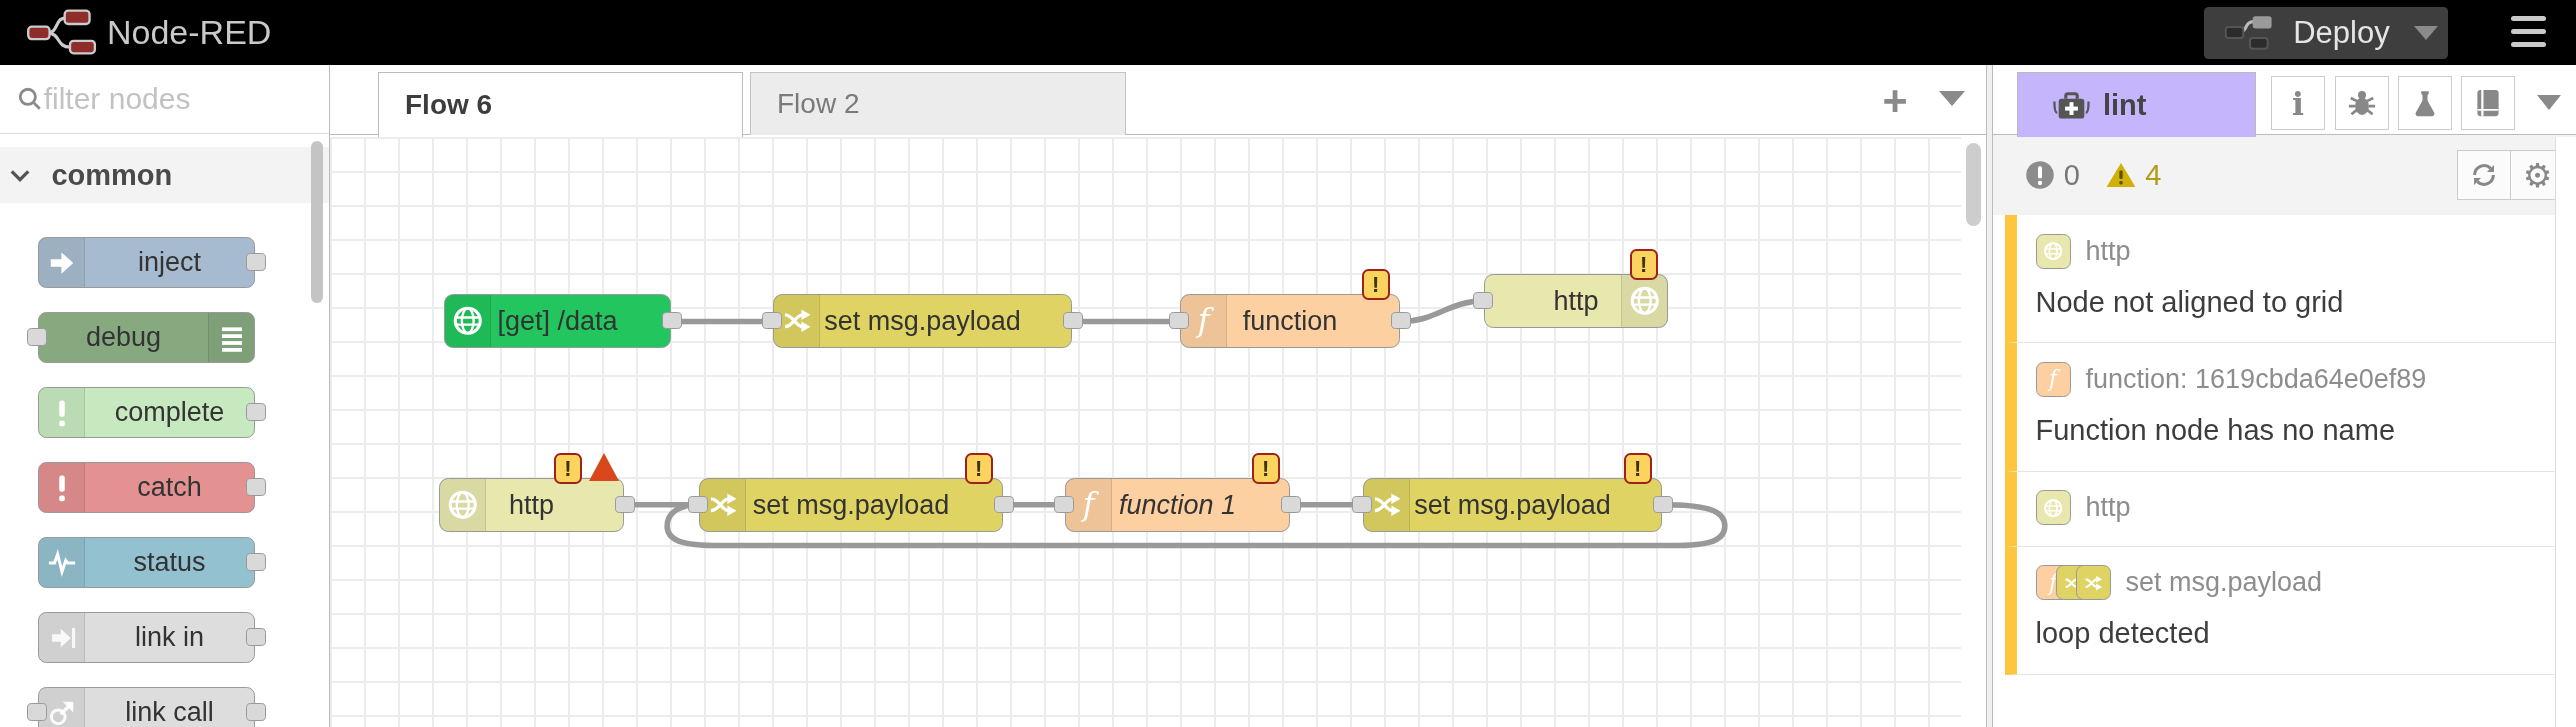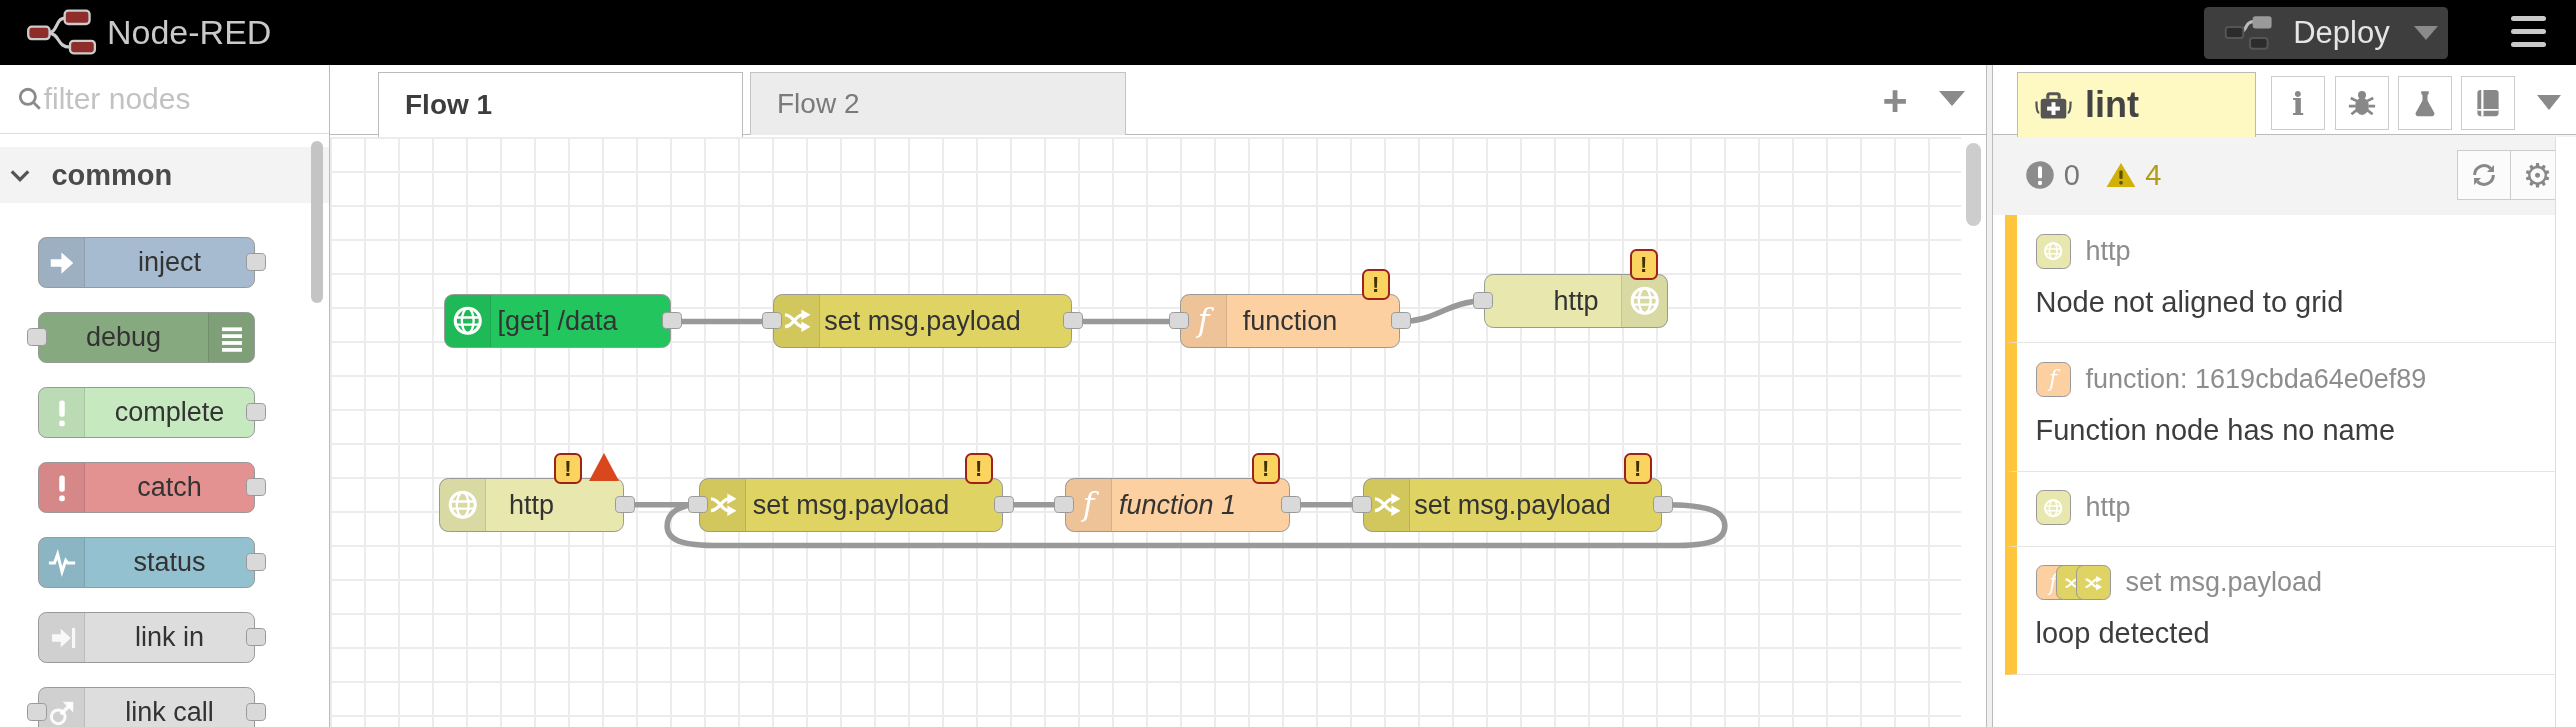--- a/index.html
+++ b/index.html
@@ -84,23 +84,23 @@
            font-size:22px; display:flex; align-items:center; justify-content:center; z-index:3; }
   .err-tri { position:absolute; top:-26px; width:0; height:0; z-index:3;
              border-left:15.7px solid transparent; border-right:15.7px solid transparent;
              border-bottom:28px solid #d8481c; }
 
   
   .sep { position:absolute; top:65px; left:1986px; width:6.5px; bottom:0; background:#f0f0f0;
          border-left:1.9px solid #bbb; border-right:1.9px solid #bbb; cursor:col-resize; z-index:20; }
   .sidebar { position:absolute; top:65px; left:1993px; right:0; bottom:0; background:#fff; }
   .stabbar { position:relative; height:70px; border-bottom:1.9px solid #bbb; background:#fff; }
-  .stab { position:absolute; left:24px; top:7.4px; width:239px; height:65px; background:#fef9c3;
+  .stab { position:absolute; left:24px; top:7.4px; width:239px; height:65px; background:#c4b5fd;
           border:1.9px solid #bbb; border-bottom:none; z-index:2; display:flex; align-items:center;
-          padding-left:17px; font-size:36px; font-weight:bold; color:#444; cursor:pointer; }
+          padding-left:35px; font-size:29px; font-weight:bold; color:#444; cursor:pointer; }
   .stab svg { width:37px; height:31.5px; margin-right:13px; }
   .sbtn { position:absolute; top:11px; width:54px; height:54px; border:1.9px solid #ccc; background:#fff;
           display:flex; align-items:center; justify-content:center; cursor:pointer; }
   .sbtn svg { width:30px; height:30px; }
   .sbtn .serif-i { font-family:"DejaVu Serif", serif; font-weight:bold; font-size:31.5px; color:#888; }
   .scaret { position:absolute; left:544px; top:30px; width:0; height:0;
             border-left:12px solid transparent; border-right:12px solid transparent;
             border-top:15px solid #8a8a8a; cursor:pointer; }
   .stoolbar { position:relative; height:80px; background:#f3f3f3; display:flex; align-items:center;
               padding-left:31.5px; }
@@ -249,21 +249,21 @@
         </div>
       </div>
     <div class="pscroll"></div>
   </div>
 
   <div class="canvas">
     <div class="tabbar" id="tabbar">
       <div class="plus-btn">+</div>
       <div class="tab-caret"></div>
     <div class="tab active" style="left: 48px; width: 365px;">
-          <span>Flow 1</span>
+          <span>Flow 6</span>
         </div>
         <div class="tab" style="left: 420px; width: 376px;">
           <span>Flow 2</span>
         </div>
       </div>
     <div class="flow" id="flow">
       <div class="grid"></div>
       <svg class="wires" id="wires" viewBox="0 0 1761 640" width="1631" height="593">
           <path d="M363 199 H478"></path>
           <path d="M801 199 H918"></path>

